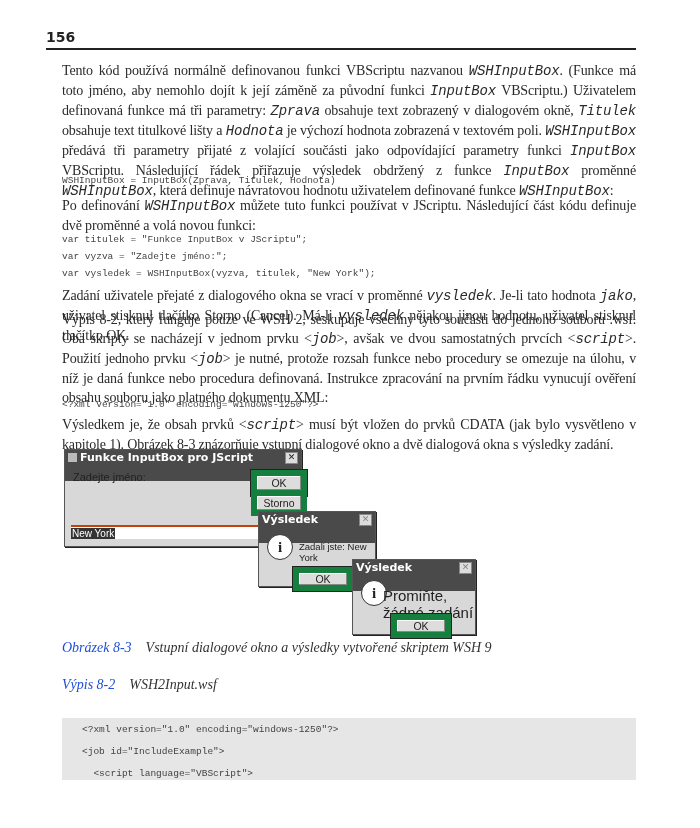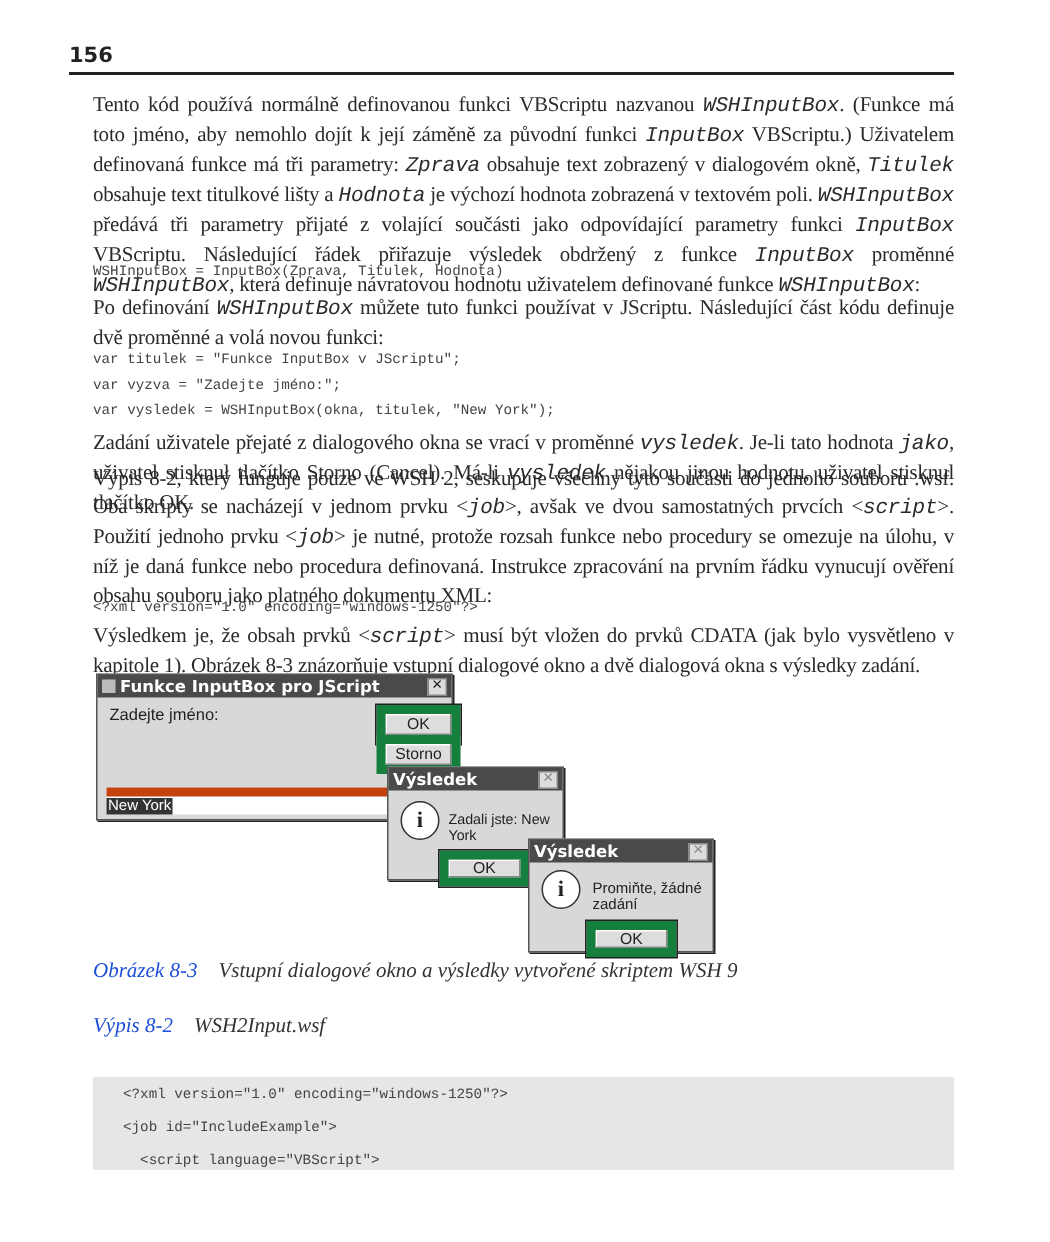--- a/index.html
+++ b/index.html
@@ -5,21 +5,21 @@
   html,body{margin:0;padding:0;background:#fff;}
   body{width:700px;height:828px;position:relative;overflow:hidden;color:#222;}
   .header{position:absolute;left:46px;top:28px;width:590px;height:20px;border-bottom:2px solid #222;}
   .pgnum{position:absolute;left:0;top:1px;font:bold 14px "DejaVu Sans",sans-serif;}
   .chap{position:absolute;left:42px;top:2px;font:12.5px "DejaVu Sans",sans-serif;}
   .p{position:absolute;left:62px;width:574px;font:14px/19px "Liberation Serif",serif;text-align:justify;color:#2a2a2a;letter-spacing:-0.15px;}
   .p i{font-style:italic;font-family:Liberation Mono, monospace;}
   .code{position:absolute;left:62px;font:9.5px/17px "Liberation Mono",monospace;color:#444;white-space:pre;}
   
   .dlg{position:absolute;background:#d8d8d8;border:1px solid #555;box-shadow:1px 1px 0 #222;font:11px "Liberation Sans",sans-serif;}
-  .tb{height:15px;background:#4a4a4a;color:#fff;font:bold 11px "DejaVu Sans",sans-serif;line-height:15px;padding-left:3px;position:relative;}
+  .tb{height:31px;background:#4a4a4a;color:#fff;font:bold 11px "DejaVu Sans",sans-serif;line-height:15px;padding-left:3px;position:relative;}
   .xb{position:absolute;right:3px;top:2px;width:11px;height:10px;background:#ddd;color:#222;border:1px solid #888;font:bold 9px/9px "DejaVu Sans",sans-serif;text-align:center;}
   .btn{position:absolute;background:#ddd;border:6px solid #15803d;box-shadow:inset -1px -1px 0 #888,inset 1px 1px 0 #fff;text-align:center;font:10.5px "Liberation Sans",sans-serif;color:#222;}
   .btn.def{outline:1px solid #222;}
   .info{position:absolute;width:24px;height:24px;border-radius:50%;background:#fff;border:1px solid #333;text-align:center;font:bold 15px/24px "Liberation Serif",serif;color:#222;}
   .cap{position:absolute;left:62px;font:italic 14px "Liberation Serif",serif;color:#333;}
   .cap b{font-weight:normal;margin-right:14px;color:#1d4ed8;}
   .listing{position:absolute;left:62px;top:718px;width:574px;height:62px;background:#e6e6e6;}
   .listing .ln{position:absolute;font:9.5px "Liberation Mono",monospace;color:#444;white-space:pre;}
 </style>
 </head>
@@ -27,56 +27,56 @@
 
 <div class="header">
   <span class="pgnum">156</span>
 </div>
 
 <div class="p" style="top:61px">Tento kód používá normálně definovanou funkci VBScriptu nazvanou <i>WSHInputBox</i>. (Funkce má toto jméno, aby nemohlo dojít k její záměně za původní funkci <i>InputBox</i> VBScriptu.) Uživatelem definovaná funkce má tři parametry: <i>Zprava</i> obsahuje text zobrazený v dialogovém okně, <i>Titulek</i> obsahuje text titulkové lišty a <i>Hodnota</i> je výchozí hodnota zobrazená v textovém poli. <i>WSHInputBox</i> předává tři parametry přijaté z volající součásti jako odpovídající parametry funkci <i>InputBox</i> VBScriptu. Následující řádek přiřazuje výsledek obdržený z funkce <i>InputBox</i> proměnné <i>WSHInputBox</i>, která definuje návratovou hodnotu uživatelem definované funkce <i>WSHInputBox</i>:</div>
 <div class="code" style="top:172px">WSHInputBox = InputBox(Zprava, Titulek, Hodnota)</div>
 <div class="p" style="top:196px">Po definování <i>WSHInputBox</i> můžete tuto funkci používat v JScriptu. Následující část kódu definuje dvě proměnné a volá novou funkci:</div>
 <div class="code" style="top:231px">var titulek = "Funkce InputBox v JScriptu";</div>
 <div class="code" style="top:248px">var vyzva = "Zadejte jméno:";</div>
-<div class="code" style="top:265px">var vysledek = WSHInputBox(okna, titulek, "New York");</div>
+<div class="code" style="top:265px">var vysledek = WSHInputBox(vyzva, titulek, "New York");</div>
 <div class="p" style="top:286px">Zadání uživatele přejaté z dialogového okna se vrací v proměnné <i>vysledek</i>. Je-li tato hodnota <i>jako</i>, uživatel stisknul tlačítko Storno (Cancel). Má-li <i>vysledek</i> nějakou jinou hodnotu, uživatel stisknul tlačítko OK.</div>
 <div class="p" style="top:310px">Výpis 8-2, který funguje pouze ve WSH 2, seskupuje všechny tyto součásti do jednoho souboru .wsf. Oba skripty se nacházejí v jednom prvku &lt;<i>job</i>&gt;, avšak ve dvou samostatných prvcích &lt;<i>script</i>&gt;. Použití jednoho prvku &lt;<i>job</i>&gt; je nutné, protože rozsah funkce nebo procedury se omezuje na úlohu, v níž je daná funkce nebo procedura definovaná. Instrukce zpracování na prvním řádku vynucují ověření obsahu souboru jako platného dokumentu XML:</div>
 <div class="code" style="top:396px">&lt;?xml version="1.0" encoding="windows-1250"?&gt;</div>
 <div class="p" style="top:415px">Výsledkem je, že obsah prvků &lt;<i>script</i>&gt; musí být vložen do prvků CDATA (jak bylo vysvětleno v kapitole 1). Obrázek 8-3 znázorňuje vstupní dialogové okno a dvě dialogová okna s výsledky zadání.</div>
 
 <div class="dlg" style="left:64px;top:449px;width:236px;height:96px">
   <div class="tb">
     <span style="display:inline-block;width:9px;height:9px;background:#bbb;margin-right:3px;vertical-align:-1px"></span><span>Funkce InputBox pro JScript</span>
     <span class="xb">✕</span>
   </div>
   <div style="position:absolute;left:8px;top:21px">Zadejte jméno:</div>
   <div class="btn def" style="left:186px;top:20px;width:44px;height:14px;line-height:14px">OK</div>
   <div class="btn" style="left:186px;top:40px;width:44px;height:14px;line-height:14px">Storno</div>
-  <div style="position:absolute;left:6px;top:75px;width:216px;height:12px;background:#fff;border-top:6px solid #c2410c;">
+  <div style="position:absolute;left:6px;top:75px;width:216px;height:12px;background:#fff;border-top:2px solid #c2410c;">
     <span style="background:#333;color:#fff;font-size:10px;padding:0 1px">New York</span>
   </div>
 </div>
 
 <div class="dlg" style="left:258px;top:511px;width:116px;height:74px">
   <div class="tb">
     <span>Výsledek</span>
     <span class="xb" style="color:#888">✕</span>
   </div>
   <div class="info" style="left:8px;top:22px">i</div>
   <div style="position:absolute;left:40px;top:29px;font-size:9.5px">Zadali jste: New York</div>
   <div class="btn def" style="left:34px;top:55px;width:48px;height:12px;line-height:12px">OK</div>
 </div>
 
 <div class="dlg" style="left:352px;top:559px;width:122px;height:74px">
   <div class="tb">
     <span>Výsledek</span>
     <span class="xb" style="color:#888">✕</span>
   </div>
   <div class="info" style="left:8px;top:20px">i</div>
-  <div style="position:absolute;left:42px;top:27px;font-size:10px">Promiňte, žádné zadání</div>
+  <div style="position:absolute;left:30px;top:27px;font-size:15px">Promiňte, žádné zadání</div>
   <div class="btn def" style="left:38px;top:54px;width:48px;height:12px;line-height:12px">OK</div>
 </div>
 
 <div class="cap" style="top:640px">
   <b>Obrázek 8-3</b><span>Vstupní dialogové okno a výsledky vytvořené skriptem WSH 9</span>
 </div>
 
 <div class="cap" style="top:677px">
   <b>Výpis 8-2</b><span>WSH2Input.wsf</span>
 </div>

